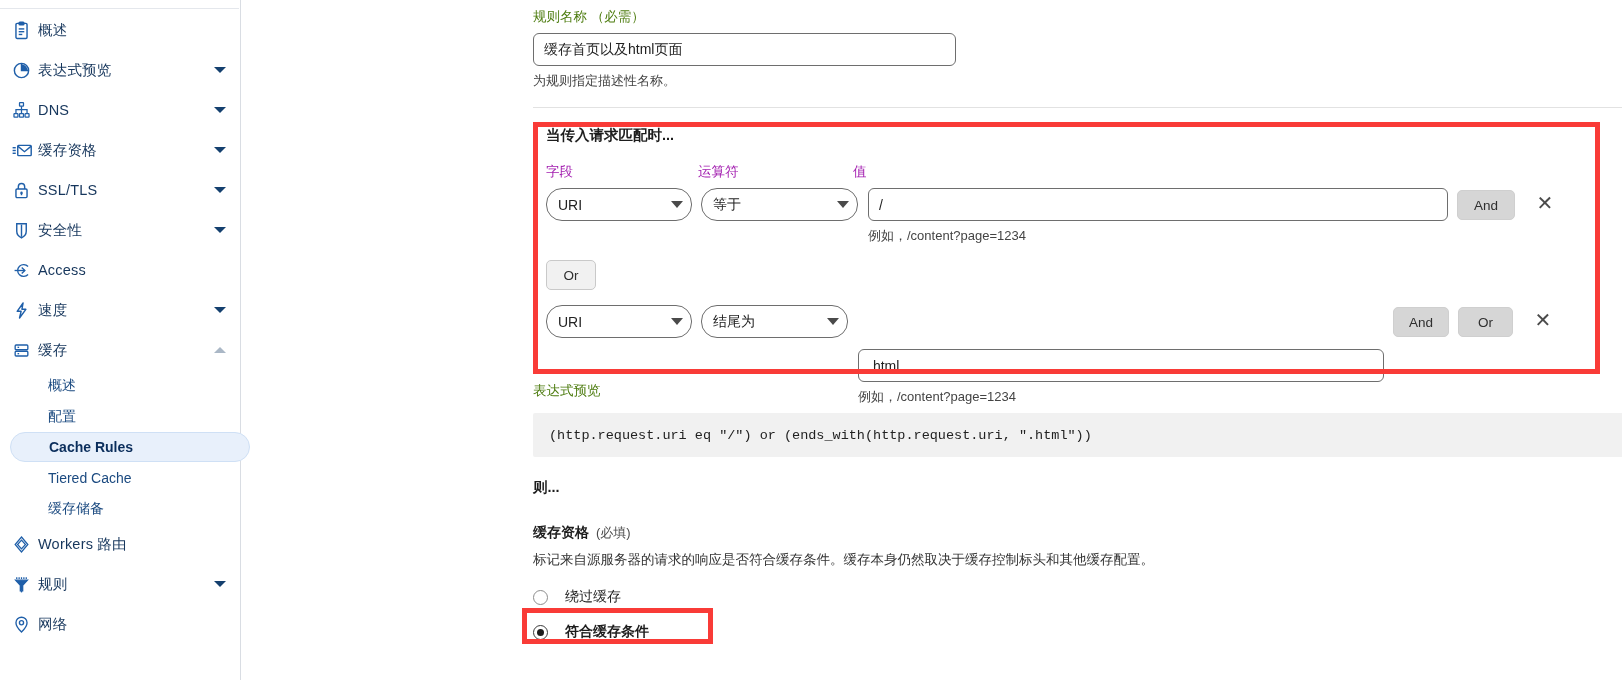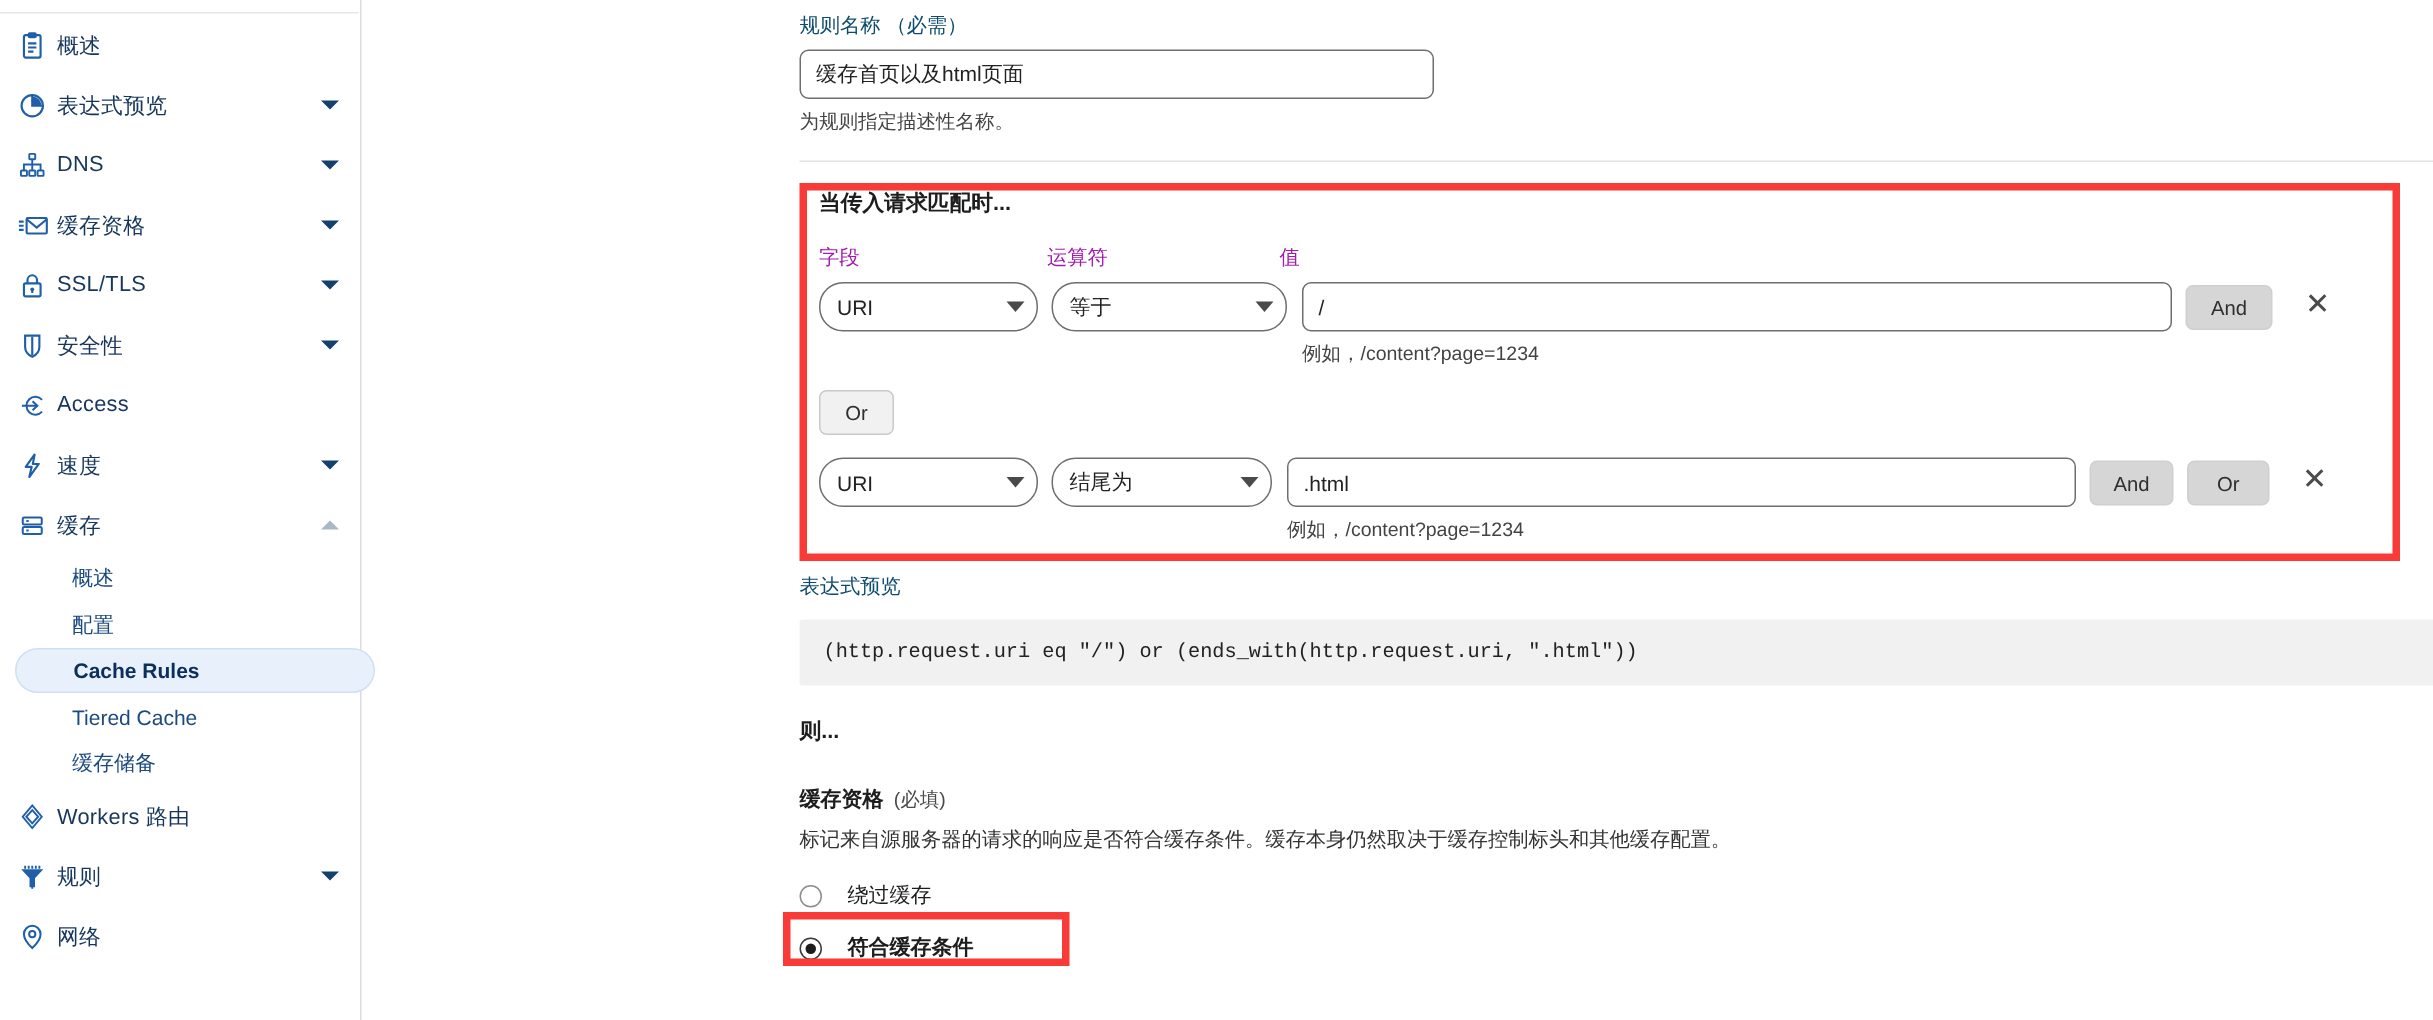--- a/index.html
+++ b/index.html
@@ -84,21 +84,21 @@
 
   
   .main {
     position: relative;
     flex: 1 1 auto;
     height: 680px;
     padding-left: 0;
   }
 
   .field-label {
-    font-size: 13.5px; color: #0c4a6e;
+    font-size: 13.5px; color: #4d7c0f;
     margin-bottom: 7px;
   }
 
   .text-input {
     height: 33px;
     border: 1px solid #6e6e6e;
     border-radius: 6px;
     background: #fff;
     font-size: 14px;
     color: #222;
@@ -424,21 +424,21 @@
 
       <div style="display:flex; align-items:flex-start; margin-top:15px;">
         <div class="select" style="width:146px;">
           <span>URI</span>
           <span class="caret"></span>
         </div>
         <div class="select" style="width:147px; margin-left:9px;font-family:Liberation Serif, serif;">
           <span>结尾为</span>
           <span class="caret"></span>
         </div>
-        <div style="margin-left:10px;">
+        <div style="margin-left:10px;margin-top:44px;">
           <div class="text-input" style="width:526px;">.html</div>
           <div class="helper">例如，/content?page=1234</div>
         </div>
         <div class="btn-grey" style="margin-left:9px; margin-top:2px; width:56px;">And</div>
         <div class="btn-grey" style="margin-left:9px; margin-top:2px; width:50px;">Or</div>
         <div class="x-btn" style="margin-left:19px; margin-top:4px;">✕</div>
       </div>
     </div>
 
     <div class="redbox" style="left:292px; top:122px; width:1067px; height:252px;"></div>

